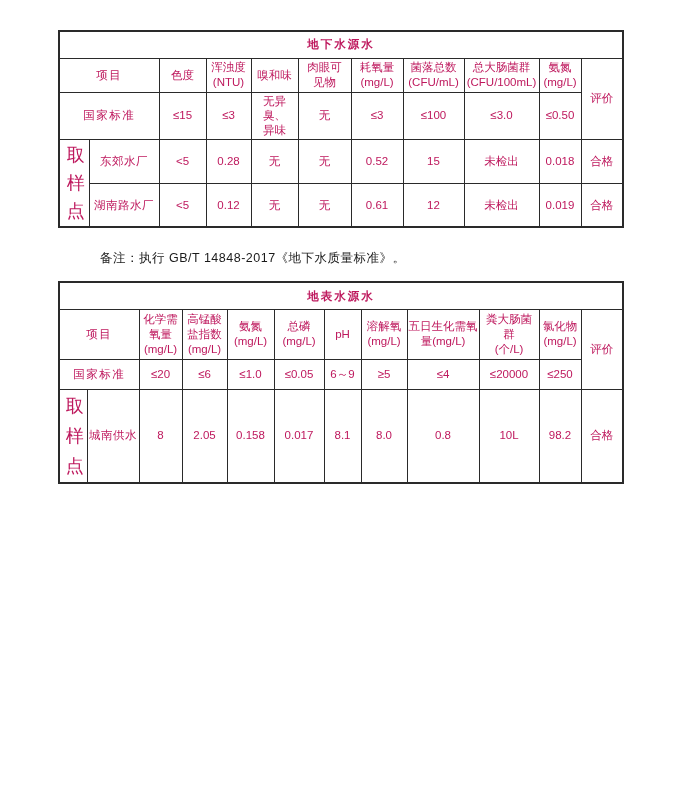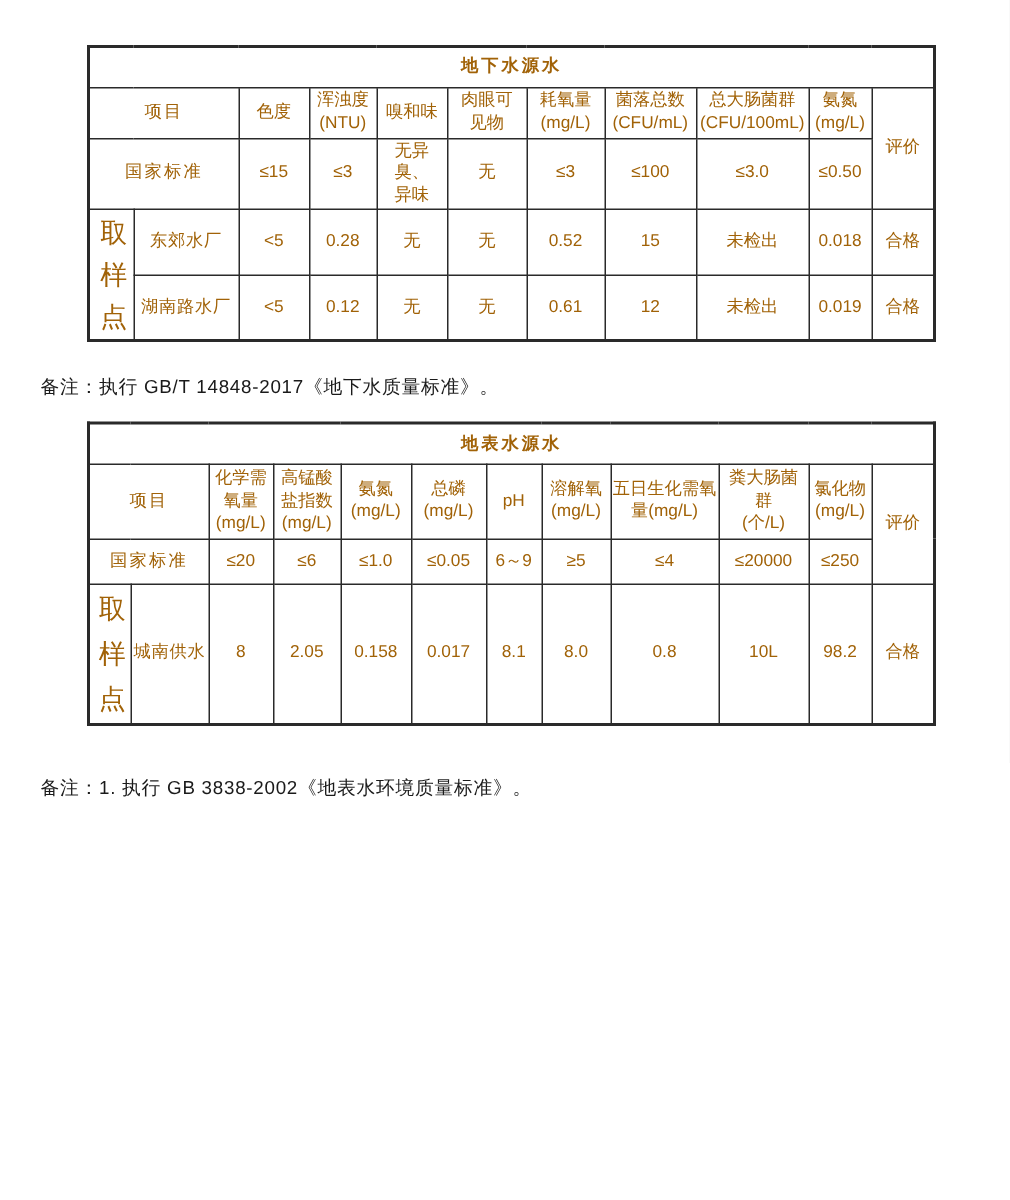--- a/index.html
+++ b/index.html
@@ -13,21 +13,21 @@
     height: 800px;
     background: #ffffff;
     color: #1a1a1a;
     overflow: hidden;
   }
   table.wtable {
     border-collapse: collapse;
     table-layout: fixed;
     margin-left: 58px;
     width: 564px;
-    color: #a16207;
+    color: #be185d;
   }
   table.wtable td {
     border: 1px solid #2a2a2a;
     text-align: center;
     vertical-align: middle;
     font-size: 11.5px;
     line-height: 1.3;
     white-space: pre-line;
     overflow: hidden;
     padding: 1px;
@@ -60,21 +60,21 @@
   .vtext {
     width: 15px;
     margin: 0 auto;
     font-size: 18px;
     word-break: break-all;
     white-space: normal;
   }
   .t1 .vtext { line-height: 28px; }
   .t2 .vtext { line-height: 30px; }
   .note {
-    margin-left: 27px;
+    margin-left: 100px;
     font-size: 12.5px;
     letter-spacing: 0.5px;
     color: #1a1a1a;
     white-space: pre;
   }
   .note-1 { margin-top: 22px; }
   .note-2a { margin-top: 33px; }
   .note-2b { margin-top: 20px; margin-left: 105px; }
 </style>
 </head>
@@ -224,15 +224,14 @@
       <td>8.1</td>
       <td>8.0</td>
       <td>0.8</td>
       <td>10L</td>
       <td>98.2</td>
       <td>合格</td>
     </tr>
   </tbody>
     </table>
 
-  <div class="note note-2a">备注：1. 执行 GB 3838-2002《地表水环境质量标准》。</div>
 
 </div>
 
 </body></html>

